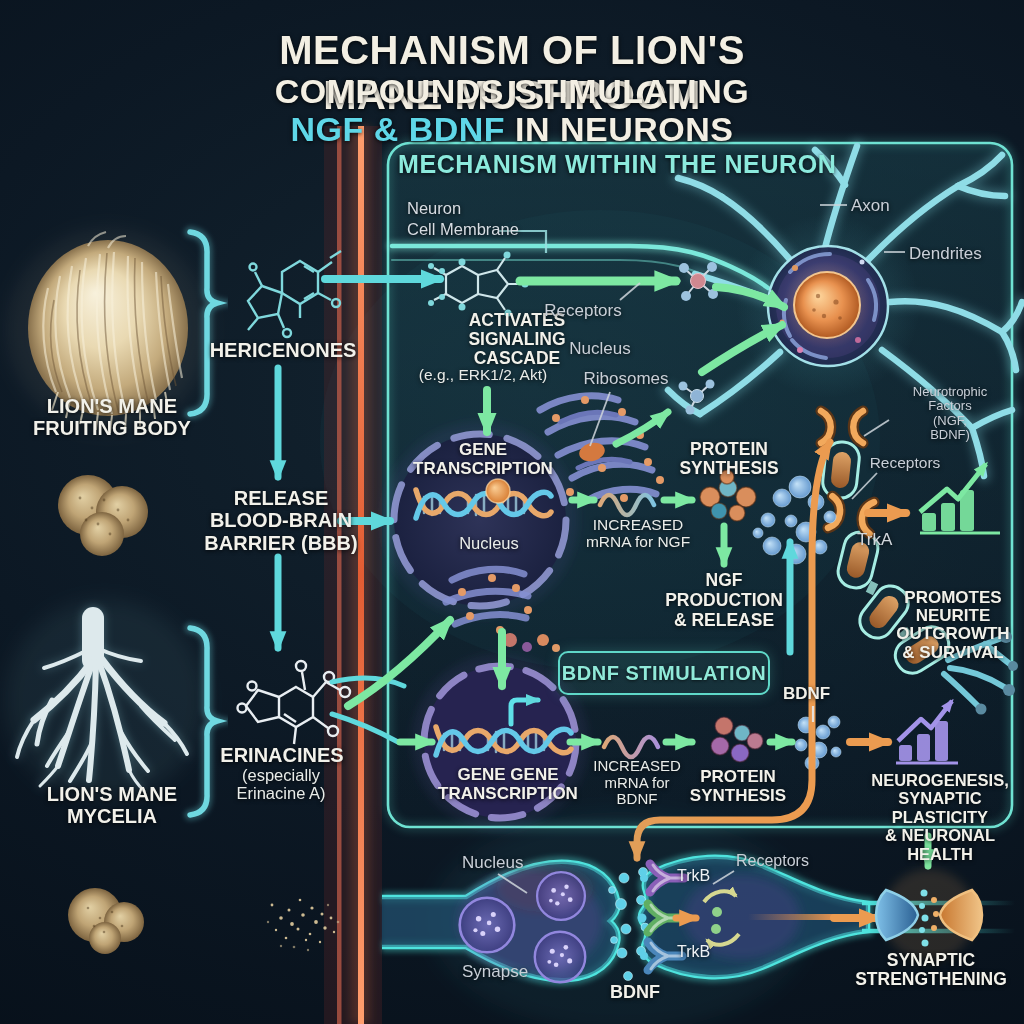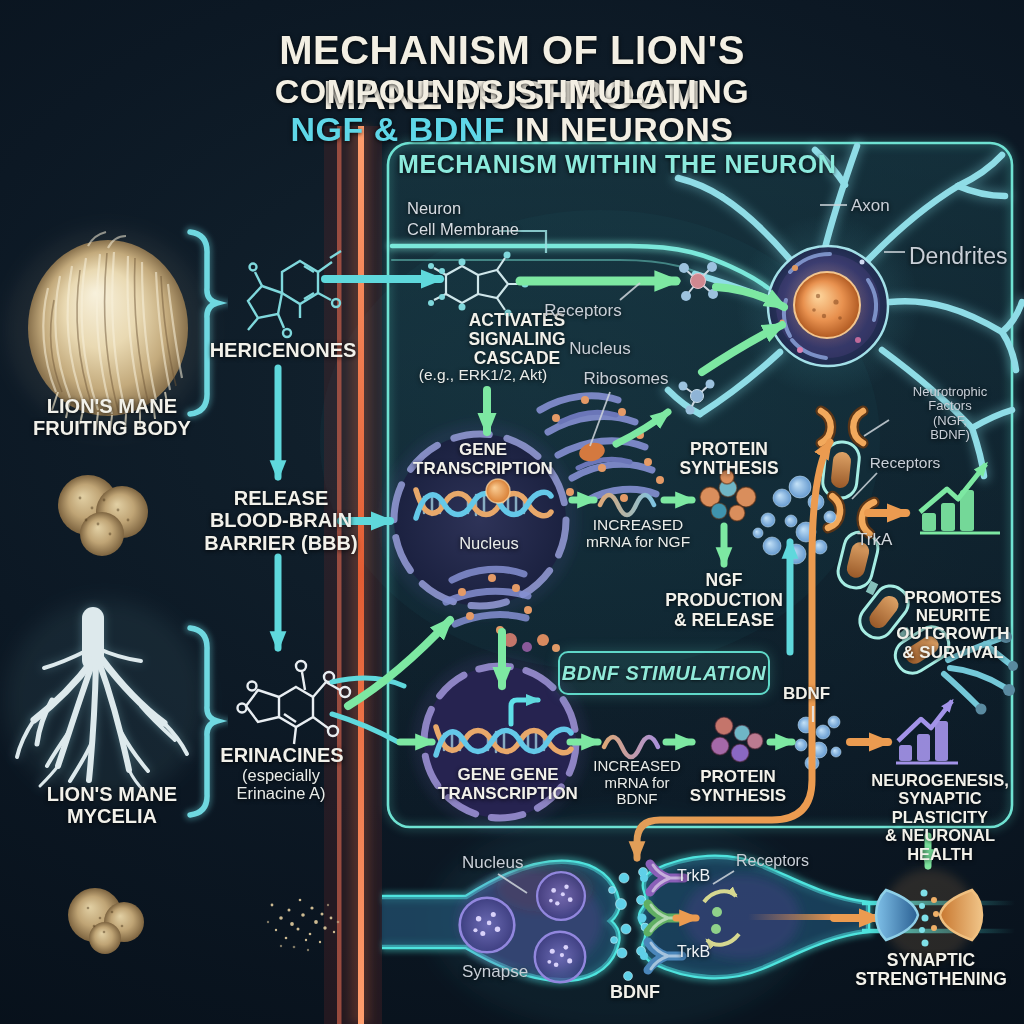--- a/index.html
+++ b/index.html
@@ -14,21 +14,21 @@
   .gray{color:#c9cfd7;font-weight:normal;}
   .soft{color:#e9ece9;font-weight:normal;}
   .title1{font-size:40px;letter-spacing:.5px;color:#f3efe3;}
   .title2{font-size:34px;letter-spacing:.5px;color:#f3efe3;}
   .hl{color:#5fd7e8;}
   .boxhead{font-size:25px;letter-spacing:.6px;color:#8ceadd;}
   .badge{position:absolute;left:558px;top:651px;width:208px;height:40px;
     border:2px solid #5fd8c8;border-radius:10px;background:rgba(95,216,200,.10);
     display:flex;align-items:center;justify-content:center;
     font-weight:bold;font-size:20px;color:#90ead9;letter-spacing:.5px;
-    box-shadow:0 0 14px rgba(95,216,200,.25);text-shadow:0 1px 3px rgba(0,0,0,.6);font-style:italic;}
+    box-shadow:0 0 14px rgba(95,216,200,.25);text-shadow:0 1px 3px rgba(0,0,0,.6);}
 </style>
 </head>
 <body>
 
 <div class="stage">
 
 <svg width="1024" height="1024" viewBox="0 0 1024 1024">
 <defs>
   <marker id="mk-g" viewBox="0 0 10 8" refX="8" refY="4" markerWidth="3" markerHeight="3" orient="auto" markerUnits="strokeWidth">
           <path d="M0 0 L10 4 L0 8 z" fill="#7de8a2"></path>
@@ -720,21 +720,21 @@
 <div class="lbl c soft" style="left:489px;top:534px;font-size:16.5px;">Nucleus</div>
 <div class="lbl c soft" style="left:638px;top:516px;font-size:15.5px;">INCREASED
 mRNA for NGF</div>
 <div class="lbl b c" style="left:729px;top:440px;font-size:17.5px;line-height:1.1;">PROTEIN
 SYNTHESIS</div>
 <div class="lbl b c" style="left:724px;top:571px;font-size:17.5px;line-height:1.14;">NGF
 PRODUCTION
 &amp; RELEASE</div>
 
 <div class="lbl gray" style="left:851px;top:196px;font-size:17px;">Axon</div>
-<div class="lbl gray" style="left:909px;top:244px;font-size:23px;">Dendrites</div>
+<div class="lbl gray" style="left:909px;top:244px;font-size:17px;">Dendrites</div>
 <div class="lbl c gray" style="left:934px;top:385px;font-size:13px;line-height:1.1;margin-left:16px;">Neurotrophic
 Factors
 (NGF, BDNF)</div>
 <div class="lbl c gray" style="left:905px;top:454px;font-size:15.5px;">Receptors</div>
 <div class="lbl gray" style="left:857px;top:530px;font-size:17px;color:#d2d7dd;">TrkA</div>
 <div class="lbl b c" style="left:953px;top:541px;font-size:17px;line-height:1.07;margin-top:48px;">PROMOTES
 NEURITE
 OUTGROWTH
 &amp; SURVIVAL</div>
 

